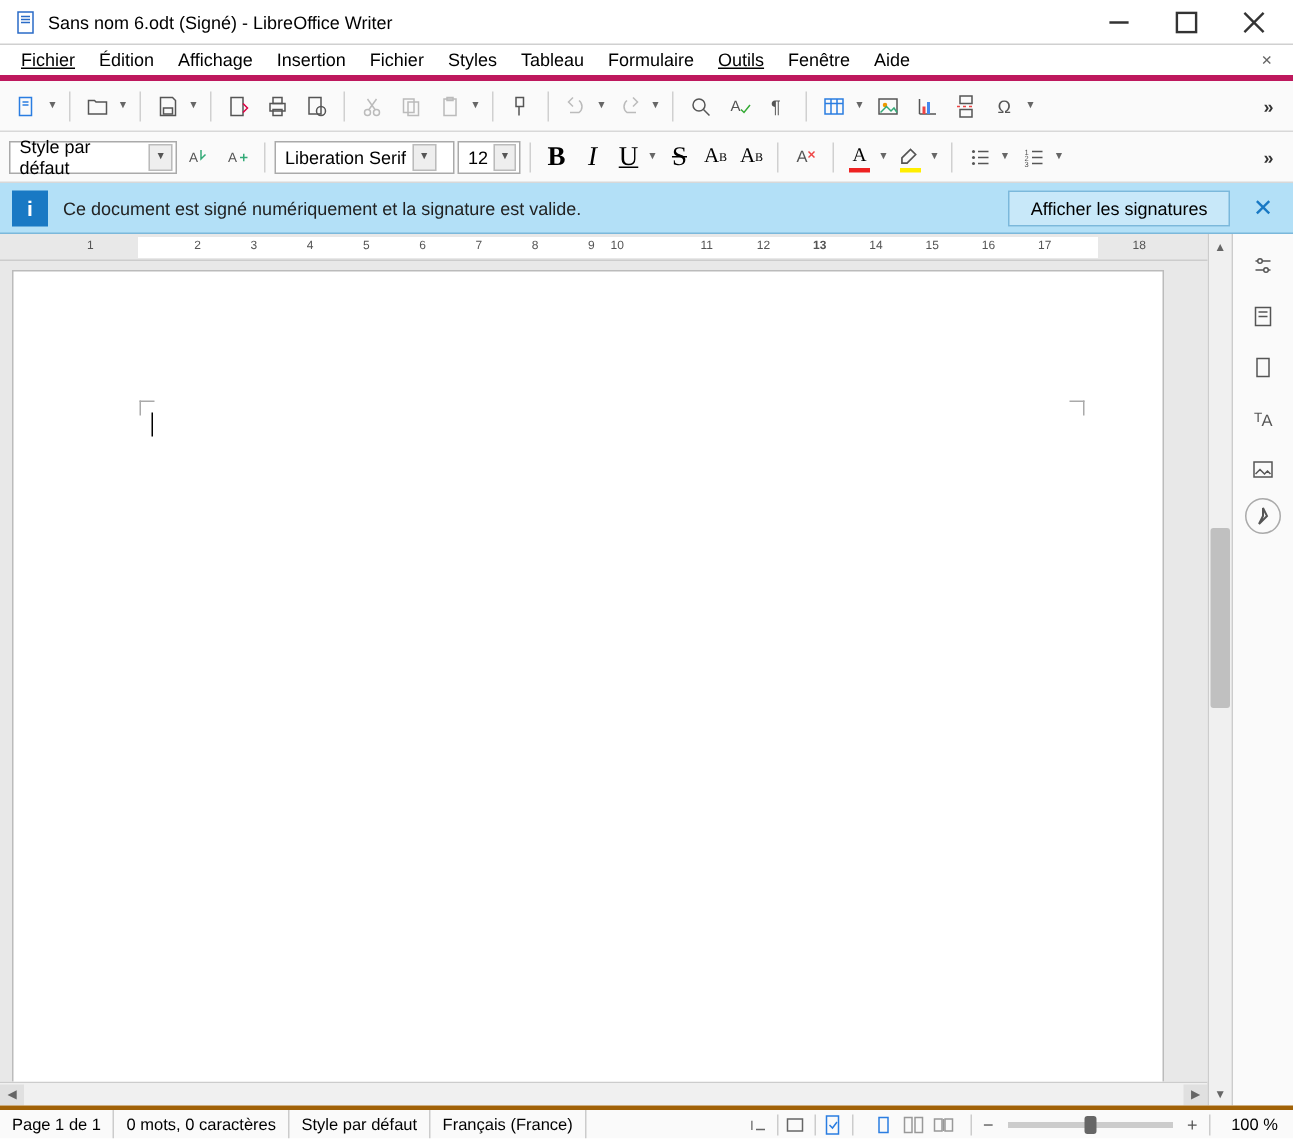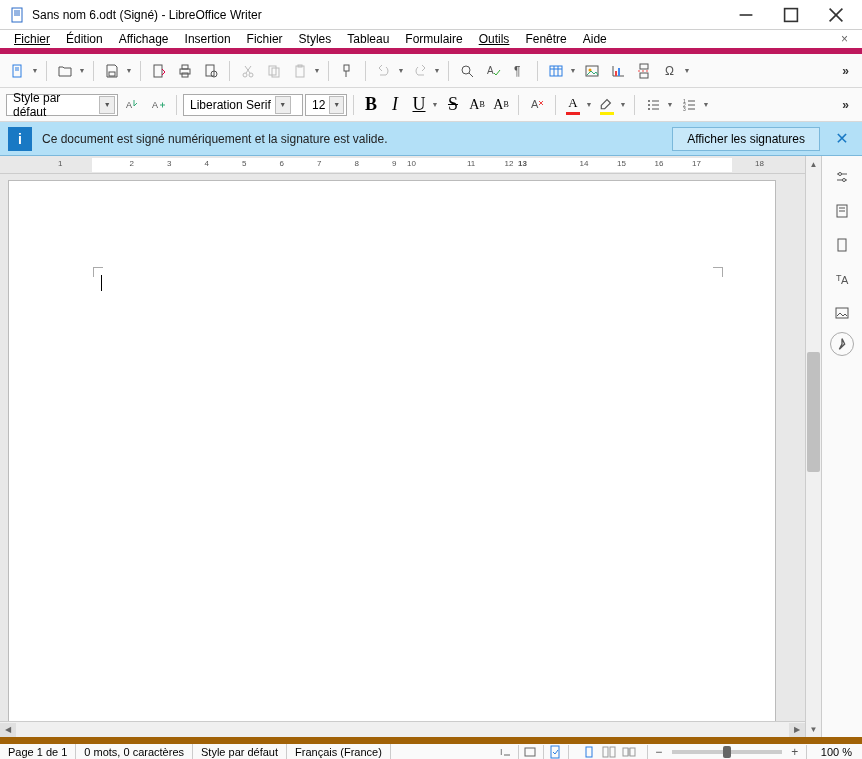--- a/index.html
+++ b/index.html
@@ -2,21 +2,21 @@
 <html><head>
 <meta charset="utf-8">
 <style>
 * { box-sizing: border-box; margin: 0; padding: 0; }
 body { font-family: "Segoe UI", Tahoma, sans-serif; font-size: 12px; width: 862px; height: 759px; background: #fff; color: #000; overflow: hidden; display: flex; flex-direction: column; }
 .titlebar { height: 30px; background: #fff; border-bottom: 1px solid #d0d0d0; display: flex; align-items: center; padding: 0 4px; }
 .titlebar .icon { width: 16px; height: 16px; margin: 0 6px; display: flex; align-items: center; justify-content: center; color: #2a6bc7; }
 .titlebar .title { flex: 1; font-size: 12px; }
 .win-controls { display: flex; }
 .win-btn { width: 45px; height: 28px; display: flex; align-items: center; justify-content: center; font-size: 11px; color: #333; }
-.menubar { height: 24px; display: flex; align-items: center; padding: 2px 6px; border-bottom: 6px solid #be185d; }
+.menubar { height: 24px; display: flex; align-items: center; padding: 2px 6px; border-bottom: 4px solid #be185d; }
 .menu-item { padding: 3px 8px; font-size: 12px; color: #000; }
 .menu-item span.ul { text-decoration: underline; }
 .menu-close { margin-left: auto; padding: 0 8px; color: #666; font-size: 12px; }
 .toolbar { height: 34px; border-bottom: 1px solid #d8d8d8; display: flex; align-items: center; padding: 0 6px; gap: 2px; background: #fafafa; }
 .tbtn { width: 24px; height: 24px; display: flex; align-items: center; justify-content: center; color: #444; border-radius: 3px; }
 .tbtn.disabled { color: #bbb; }
 .tdrop { width: 10px; height: 24px; display: flex; align-items: center; justify-content: center; color: #666; font-size: 7px; margin-left: -2px; }
 .tsep { width: 1px; height: 20px; background: #d0d0d0; margin: 0 4px; }
 .toolbar-more { margin-left: auto; padding: 0 6px; font-weight: bold; color: #333; letter-spacing: 1px; }
 .fmt-toolbar { height: 34px; border-bottom: 1px solid #d8d8d8; display: flex; align-items: center; padding: 0 6px; gap: 2px; background: #fafafa; }
@@ -47,21 +47,21 @@
 .scroll-h { height: 16px; background: #f0f0f0; border-top: 1px solid #ccc; display: flex; align-items: center; }
 .scroll-h .arrow { width: 16px; height: 14px; background: #e0e0e0; display: flex; align-items: center; justify-content: center; font-size: 8px; color: #666; }
 .scroll-h .track { flex: 1; height: 14px; }
 .vscroll { width: 16px; background: #f0f0f0; border-left: 1px solid #ccc; display: flex; flex-direction: column; }
 .vscroll .arrow { height: 16px; display: flex; align-items: center; justify-content: center; font-size: 8px; color: #666; }
 .vscroll .track { flex: 1; position: relative; }
 .vscroll .thumb { position: absolute; left: 1px; right: 1px; top: 180px; height: 120px; background: #c0c0c0; border-radius: 2px; }
 .sidebar { width: 41px; background: #fafafa; border-left: 1px solid #ccc; display: flex; flex-direction: column; align-items: center; padding-top: 6px; gap: 4px; }
 .side-btn { width: 30px; height: 30px; display: flex; align-items: center; justify-content: center; color: #555; border-radius: 3px; }
 .side-btn.round { border: 1px solid #aaa; border-radius: 50%; width: 24px; height: 24px; }
-.statusbar { height: 22px; border-top: 7px solid #a16207; display: flex; align-items: center; font-size: 11px; background: #fafafa; }
+.statusbar { height: 22px; border-top: 3px solid #a16207; display: flex; align-items: center; font-size: 11px; background: #fafafa; }
 .status-cell { padding: 0 8px; border-right: 1px solid #ccc; height: 100%; display: flex; align-items: center; }
 .status-spacer { flex: 1; }
 .status-icons { display: flex; align-items: center; gap: 4px; padding: 0 6px; }
 .sicon { width: 16px; height: 16px; display: flex; align-items: center; justify-content: center; color: #666; }
 .zoom-slider { width: 110px; height: 4px; background: #ccc; position: relative; margin: 0 6px; }
 .zoom-slider .dot { position: absolute; left: 50%; top: -3px; width: 2px; height: 10px; background: #888; }
 .zoom-slider .handle { position: absolute; left: 50%; top: -4px; width: 8px; height: 12px; background: #666; border-radius: 2px; margin-left: -4px; }
 .zm-btn { width: 14px; height: 14px; display: flex; align-items: center; justify-content: center; color: #555; font-size: 12px; }
 svg { width: 16px; height: 16px; }
 </style>
@@ -358,21 +358,21 @@
         <span class="ruler-tick" style="left: 167px;">3</span>
         <span class="ruler-tick" style="left: 204.5px;">4</span>
         <span class="ruler-tick" style="left: 242px;">5</span>
         <span class="ruler-tick" style="left: 279.5px;">6</span>
         <span class="ruler-tick" style="left: 317px;">7</span>
         <span class="ruler-tick" style="left: 354.5px;">8</span>
         <span class="ruler-tick" style="left: 392px;">9</span>
         <span class="ruler-tick" style="left: 407px;">10</span>
         <span class="ruler-tick" style="left: 467px;">11</span>
         <span class="ruler-tick" style="left: 504.5px;">12</span>
-        <span class="ruler-tick" style="left: 518px; font-weight: bold;">13</span>
+        <span class="ruler-tick" style="left: 542px; font-weight: bold;">13</span>
         <span class="ruler-tick" style="left: 579.5px;">14</span>
         <span class="ruler-tick" style="left: 617px;">15</span>
         <span class="ruler-tick" style="left: 654.5px;">16</span>
         <span class="ruler-tick" style="left: 692px;">17</span>
         <span class="ruler-tick" style="left: 755px;">18</span>
       </div>
     <div class="doc-scroll">
       <div class="page">
         <div class="page-corner-tl"></div>
         <div class="page-corner-tr"></div>

